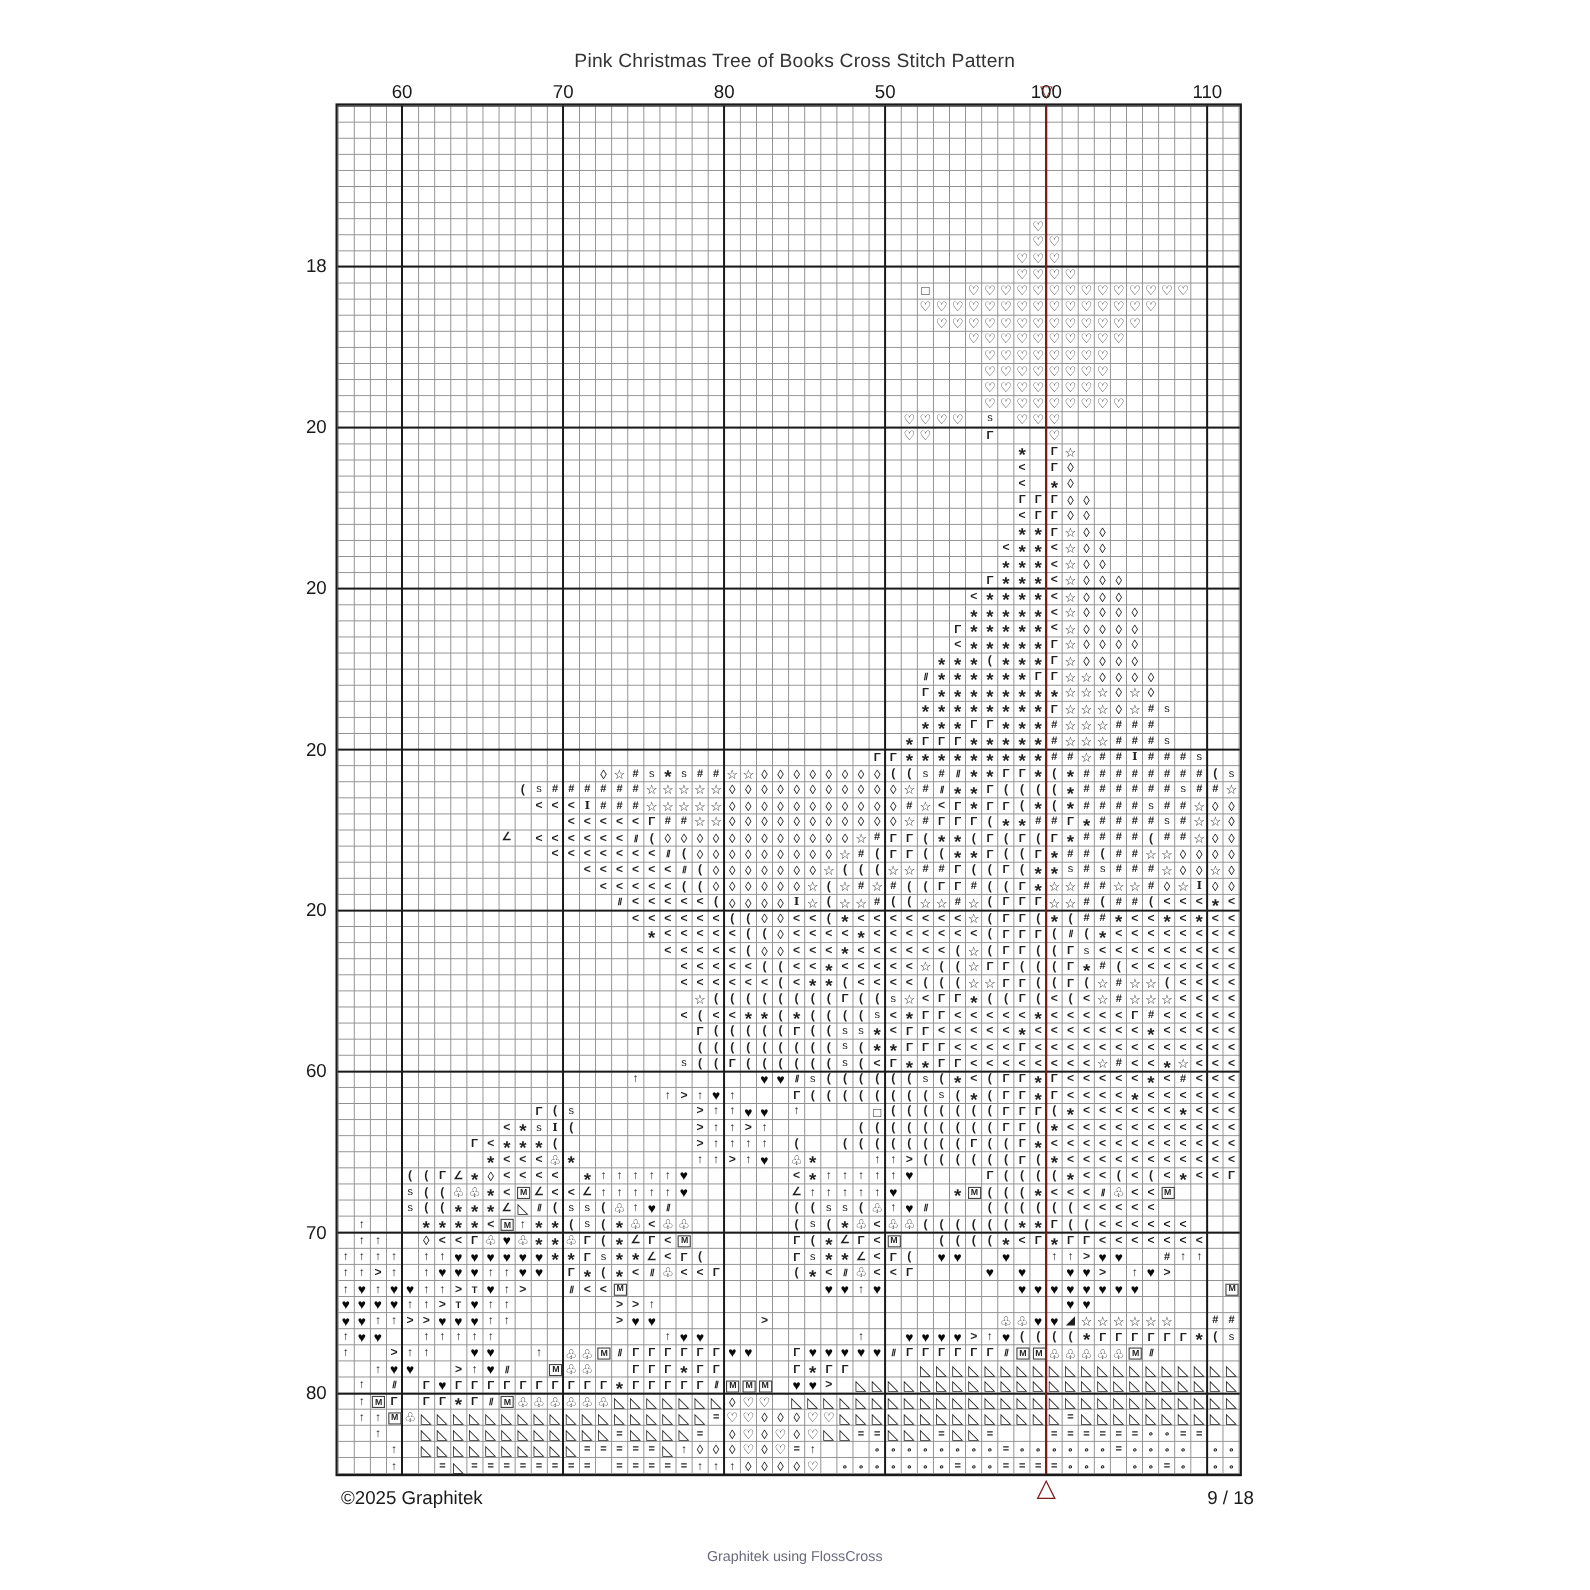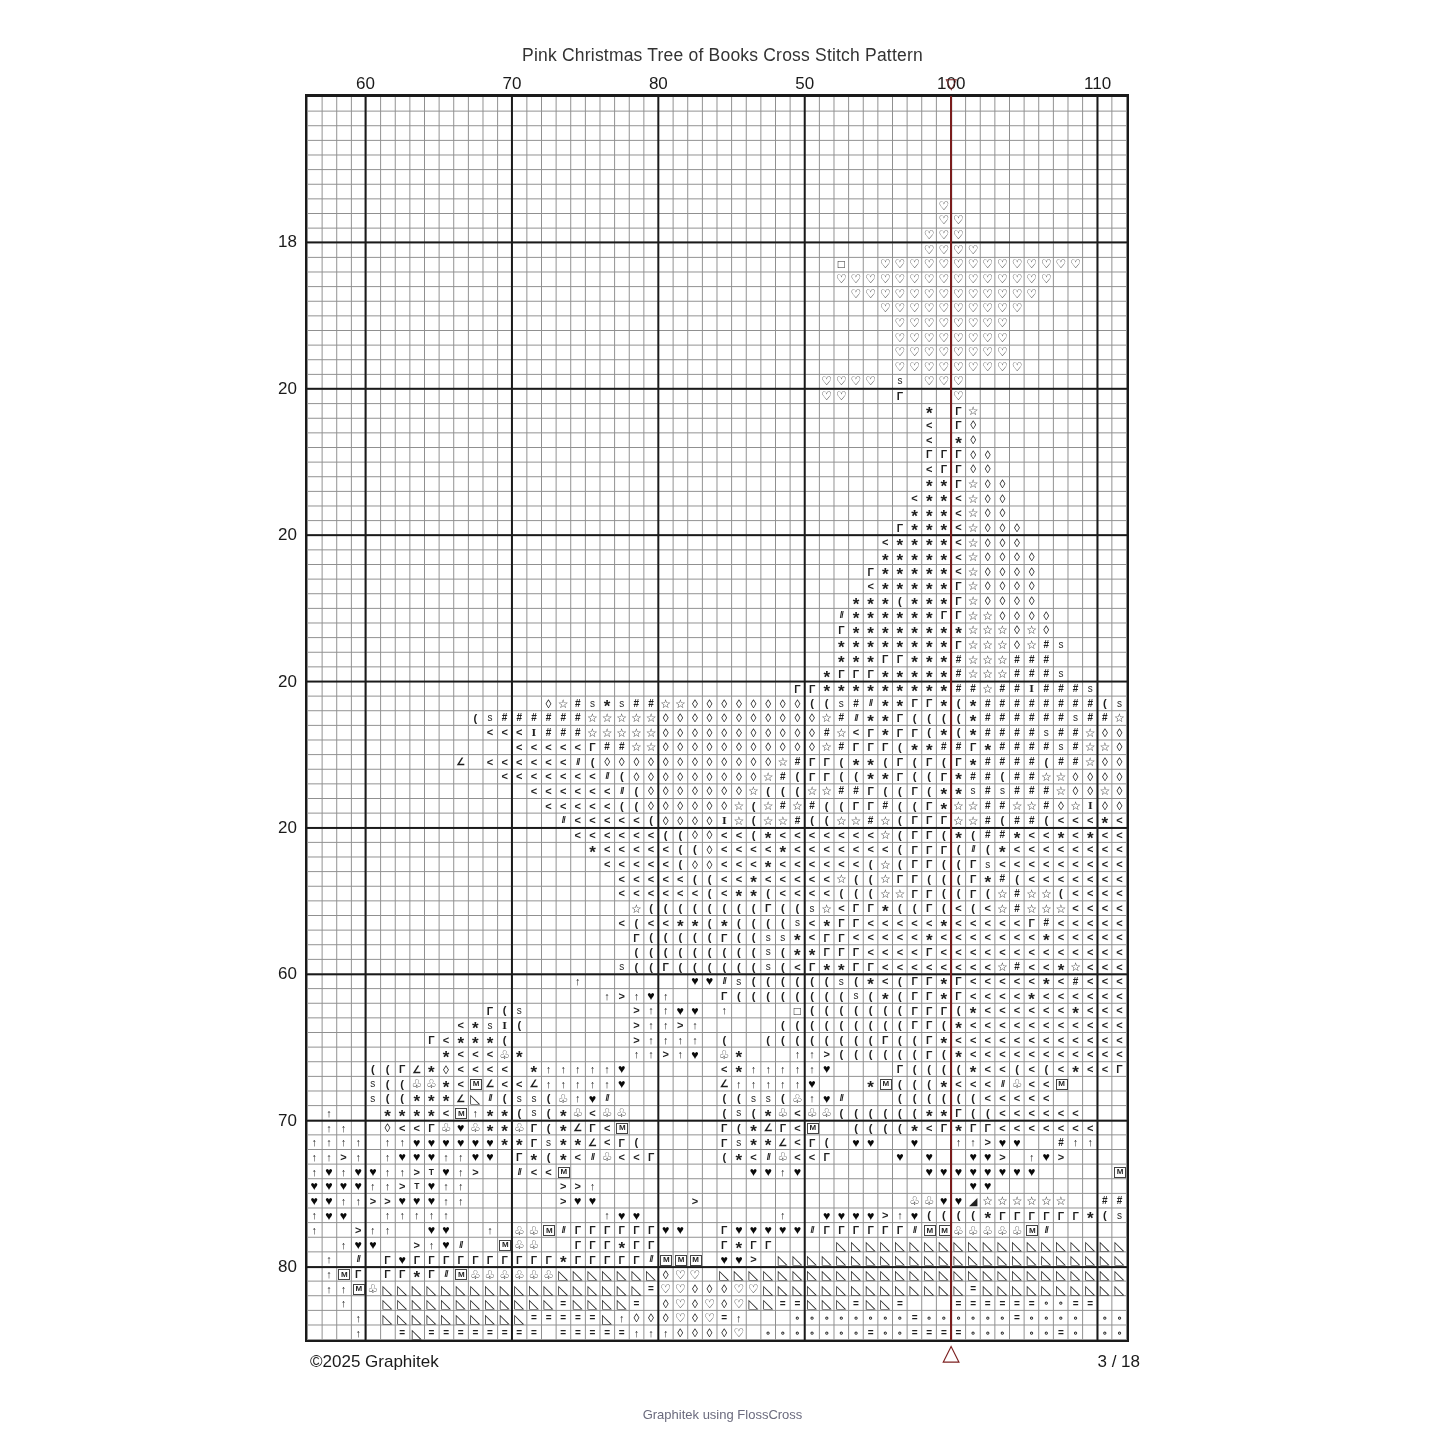--- a/index.html
+++ b/index.html
@@ -2095,14 +2095,14 @@
     <span class="sym s-dot" style="left: 761.28px; top: 1229.76px; width: 14.64px; height: 14.64px;">∘</span>
     <span class="sym s-dot" style="left: 790.56px; top: 1229.76px; width: 14.64px; height: 14.64px;">∘</span>
     <span class="sym s-dot" style="left: 805.2px; top: 1229.76px; width: 14.64px; height: 14.64px;">∘</span>
   </div>
 
 <div id="center-line" style="left: 950.16px; top: 96px; height: 1244.4px; background: rgb(122, 28, 28);"></div>
 <div class="marker" id="marker-top" style="left: 951.16px; top: 76px; font-size: 15px;">▽</div>
 <div class="marker" id="marker-bottom" style="left: 951.16px; top: 1341.4px; font-size: 23px;">△</div>
 
 <div class="footer-left">©2025 Graphitek</div>
-<div class="footer-right">3 / 18</div>
+<div class="footer-right">9 / 18</div>
 <div class="footer-center">Graphitek using FlossCross</div>
 
 </body></html>

